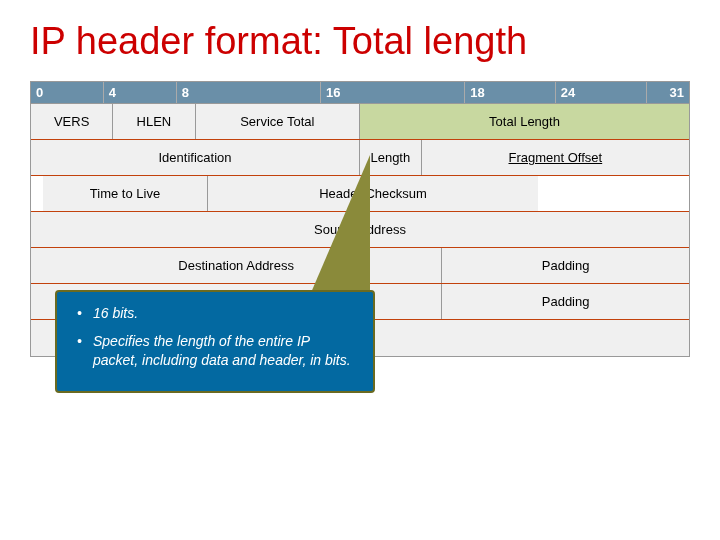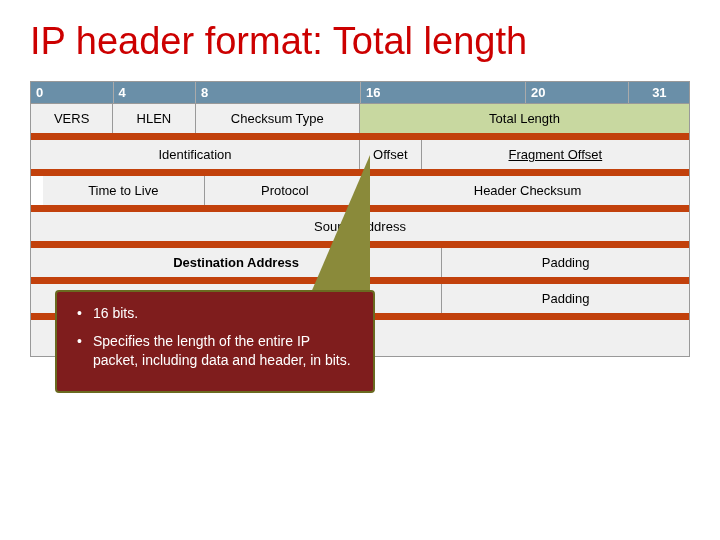--- a/index.html
+++ b/index.html
@@ -36,21 +36,21 @@
       border-bottom: 1px solid #999;
     }
     .bit-cell {
       padding: 3px 5px;
       border-right: 1px solid #aaa;
     }
     .bit-cell:last-child { border-right: none; padding-left: 23px; }
     
     .data-row {
       display: flex;
-      border-bottom: 7px solid #c2410c;
+      border-bottom: 1px solid #c2410c;
       min-height: 36px;
     }
     .data-row:last-child { border-bottom: none; }
     .cell {
       display: flex;
       align-items: center;
       justify-content: center;
       border-right: 1px solid #999;
       font-size: 13px;
       padding: 4px 6px;
@@ -71,41 +71,42 @@
     .r2-ident   { width: calc(660px * 16/32); }
     .r2-flags   { width: calc(660px * 3/32); }
     .r2-foff    { width: calc(660px * 13/32); text-decoration: underline; }
     
     .r3-ttl     { width: calc(660px * 8/32); margin-left: 12px; }
     .r3-proto   { width: calc(660px * 8/32); }
     .r3-hcheck  { width: calc(660px * 16/32); }
     
     .r4-src     { width: 660px; }
     
-    .r5-dst     { width: calc(660px * 20/32); font-weight: bold; }
+    .r5-dst     { width: calc(660px * 20/32); }
     .r5-pad     { width: calc(660px * 12/32); }
     
     .r6-opts    { width: calc(660px * 20/32); }
     .r6-padding { width: calc(660px * 12/32); }
     
     .r7-dots    { width: 660px; }
 
     
     .callout {
       position: absolute;
       left: 55px;
       top: 290px;
       width: 320px;
-      background: #7f1d1d;
+      background: #0369a1;
       border: 2px solid #6a6a20;
       border-radius: 4px;
       padding: 12px 16px;
       color: white;
       font-size: 14px;
       z-index: 10;
+      font-style: italic;
     }
     .callout ul {
       list-style: none;
       padding: 0;
     }
     .callout ul li {
       margin-bottom: 8px;
       padding-left: 20px;
       position: relative;
       line-height: 1.4;
@@ -134,40 +135,40 @@
 <div class="page">
   <h1 class="title">IP header format: Total length</h1>
 
   <div class="table-container">
 
     <div class="bit-row">
       <div class="bit-cell" style="width:calc(660px * 4/32)">0</div>
       <div class="bit-cell" style="width:calc(660px * 4/32)">4</div>
       <div class="bit-cell" style="width:calc(660px * 8/32)">8</div>
       <div class="bit-cell" style="width:calc(660px * 8/32)">16</div>
-      <div class="bit-cell" style="width:calc(660px * 5/32)">20</div>
+      <div class="bit-cell" style="width:calc(660px * 5/32)">18</div>
+      <div class="bit-cell" style="width:calc(660px * 5/32)">24</div>
       <div class="bit-cell" style="flex:1">31</div>
     </div>
 
     <div class="data-row">
       <div class="cell r1-vers">VERS</div>
       <div class="cell r1-hlen">HLEN</div>
-      <div class="cell r1-stype">Checksum Type</div>
+      <div class="cell r1-stype">Service Total</div>
       <div class="cell r1-tlen highlighted">Total Length</div>
     </div>
 
     <div class="data-row">
       <div class="cell r2-ident">Identification</div>
-      <div class="cell r2-flags">Offset</div>
+      <div class="cell r2-flags">Length</div>
       <div class="cell r2-foff">Fragment Offset</div>
     </div>
 
     <div class="data-row">
       <div class="cell r3-ttl">Time to Live</div>
-      <div class="cell r3-proto">Protocol</div>
       <div class="cell r3-hcheck">Header Checksum</div>
     </div>
 
     <div class="data-row">
       <div class="cell r4-src">Source Address</div>
     </div>
 
     <div class="data-row">
       <div class="cell r5-dst">Destination Address</div>
       <div class="cell r5-pad">Padding</div>

